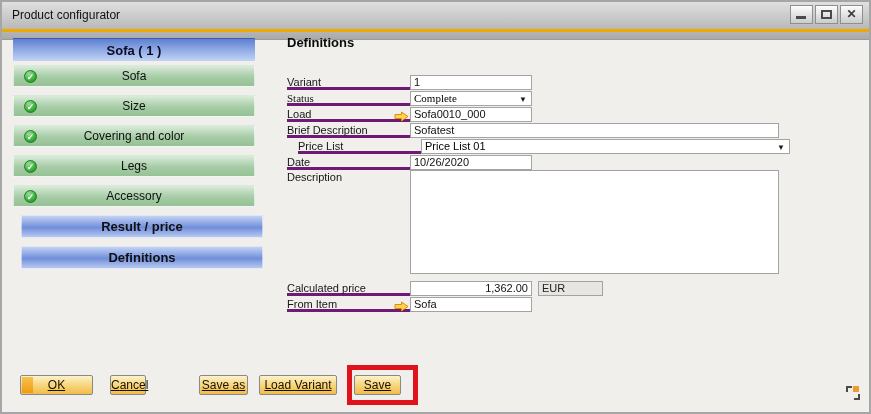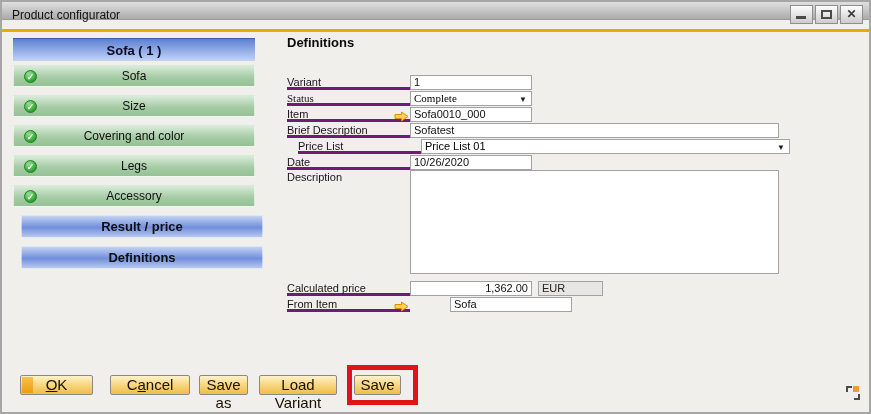--- a/index.html
+++ b/index.html
@@ -9,21 +9,21 @@
   .window {
     position:relative; width:871px; height:414px;
     background:#f0efec;
     border:2px solid #a6a6a6;
     outline:1px solid #d8d8d8;
     overflow:hidden;
   }
 
   
   .titlebar {
-    position:absolute; left:0; top:0; right:0; height:18px;
+    position:absolute; left:0; top:0; right:0; height:38px;
     background:linear-gradient(#e0e0e0, #aaaaaa);
     border-bottom:1px solid #9a9a9a;
   }
   .title-text {
     position:absolute; left:10px; top:0; line-height:26px;
     font-size:12px; color:#111;
   }
   .goldstrip {
     position:absolute; left:0; top:27px; right:0; height:3px;
     background:#eda900;
@@ -116,29 +116,30 @@
     width:65px; height:15px; margin-left:6px; line-height:13px;
     background:#e7e6e2; border:1px solid #a3a3a3;
     font-size:11px; padding:0 3px; color:#222;
   }
 
   
   .btn {
     position:absolute; top:373px; height:20px;
     background:linear-gradient(#fdf2cc 0%, #f8d985 45%, #f1bc49 100%);
     border:1px solid #898989; border-radius:2px;
-    font-size:15px; color:#1a1200; text-align:center; line-height:18px;
+    font-size:12px; color:#1a1200; text-align:center; line-height:18px;
     cursor:pointer;
+    text-decoration:underline;
   }
   .btn-ok { left:18px; width:73px; }
   .ok-strip {
     position:absolute; left:1px; top:1px; bottom:1px; width:11px;
     background:linear-gradient(#f7c04f, #ee9d12);
   }
-  .btn-cancel { left:108px; width:80px; }
+  .btn-cancel { left:108px; width:36px; }
   .btn-saveas { left:197px; width:49px; }
   .btn-loadvariant { left:257px; width:78px; }
   .btn-test { left:352px; width:47px; }
   .accel { text-decoration:underline; }
   .red-annotation {
     position:absolute; left:345px; top:363px; width:71px; height:40px;
     border:5px solid #e0131b; pointer-events:none;
   }
 
   .resize-grip { position:absolute; left:844px; top:384px; width:14px; height:14px; cursor:pointer; }
@@ -202,21 +203,21 @@
 
   <div class="frow" style="top:88px;font-family:Liberation Serif, serif;">
     <span class="lbl">Status</span>
     <div class="dropdown w-sm">
       <span>Complete</span>
       <span class="tri">▼</span>
     </div>
   </div>
 
   <div class="frow" style="top:104px;">
-    <span class="lbl">Item</span>
+    <span class="lbl">Load</span>
     <span class="link-arrow">
       <svg width="15" height="11" viewBox="0 0 15 11">
           <path d="M1 3.5h6.5V1l6.5 4.5-6.5 4.5V7.5H1z" fill="#ffd34d" stroke="#d89000" stroke-width="1"></path>
         </svg>
     </span>
     <input class="box w-sm" value="Sofa0010_000" style="">
   </div>
 
   <div class="frow" style="top:120px;">
     <span class="lbl">Brief Description</span>
@@ -240,21 +241,21 @@
     <span class="lbl">Description</span>
     <textarea class="txtarea" style=""></textarea>
   </div>
 
   <div class="frow" style="top:278px;">
     <span class="lbl">Calculated price</span>
     <input class="box w-sm num" value="1,362.00" style="">
     <span class="curr">EUR</span>
   </div>
 
-  <div class="frow" style="top:294px;gap:40px;">
+  <div class="frow" style="top:294px;">
     <span class="lbl">From Item</span>
     <span class="link-arrow">
       <svg width="15" height="11" viewBox="0 0 15 11">
           <path d="M1 3.5h6.5V1l6.5 4.5-6.5 4.5V7.5H1z" fill="#ffd34d" stroke="#d89000" stroke-width="1"></path>
         </svg>
     </span>
     <input class="box w-sm" value="Sofa" style="">
   </div>
 
   <div class="btn btn-ok">

